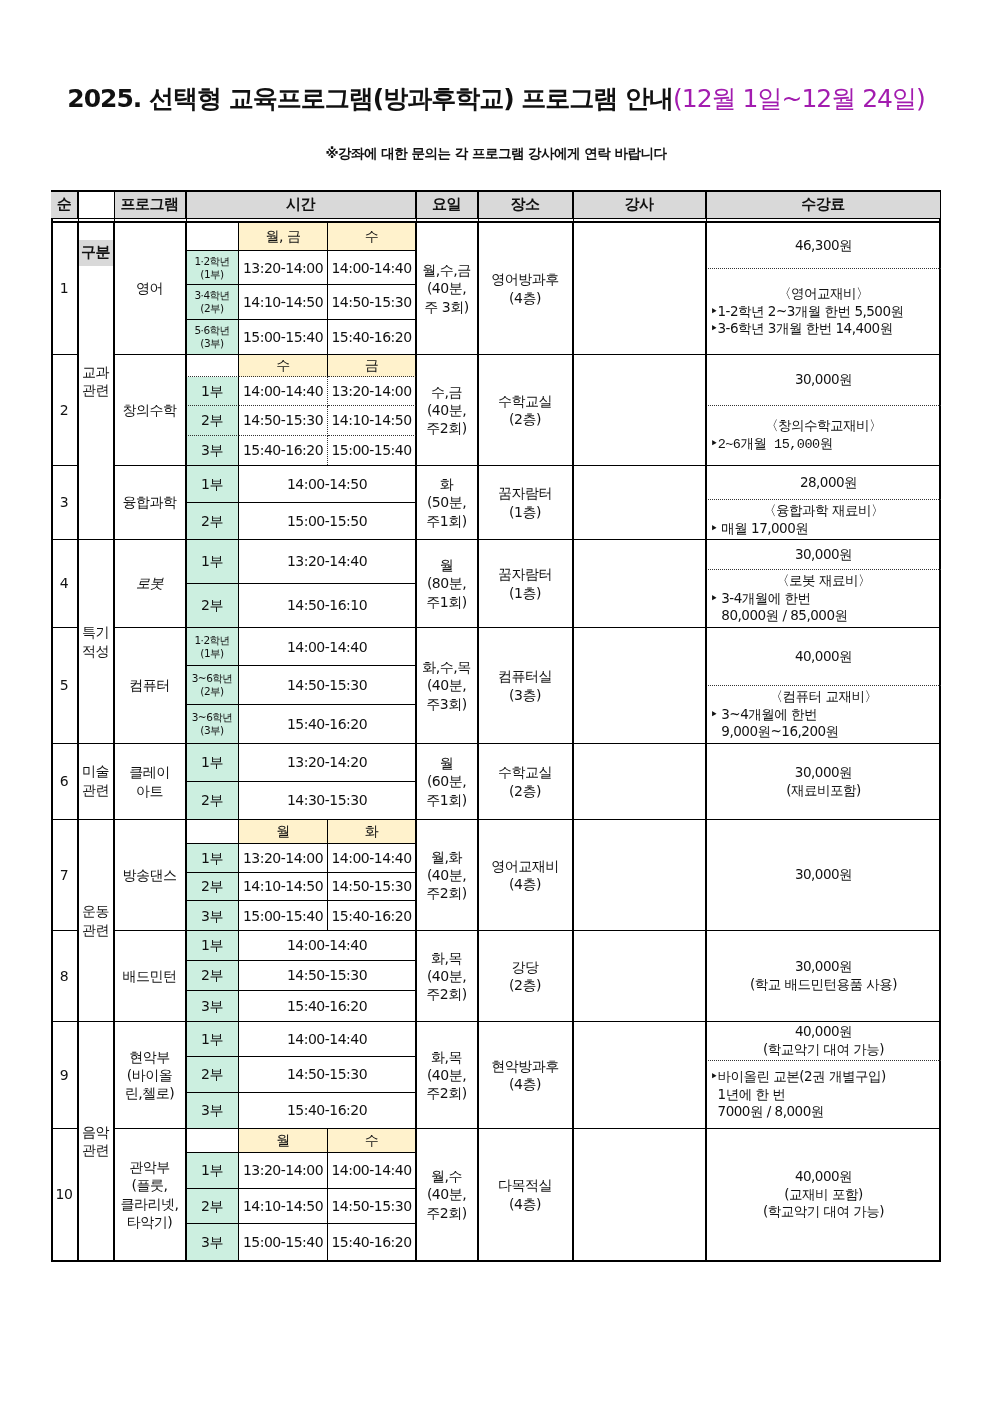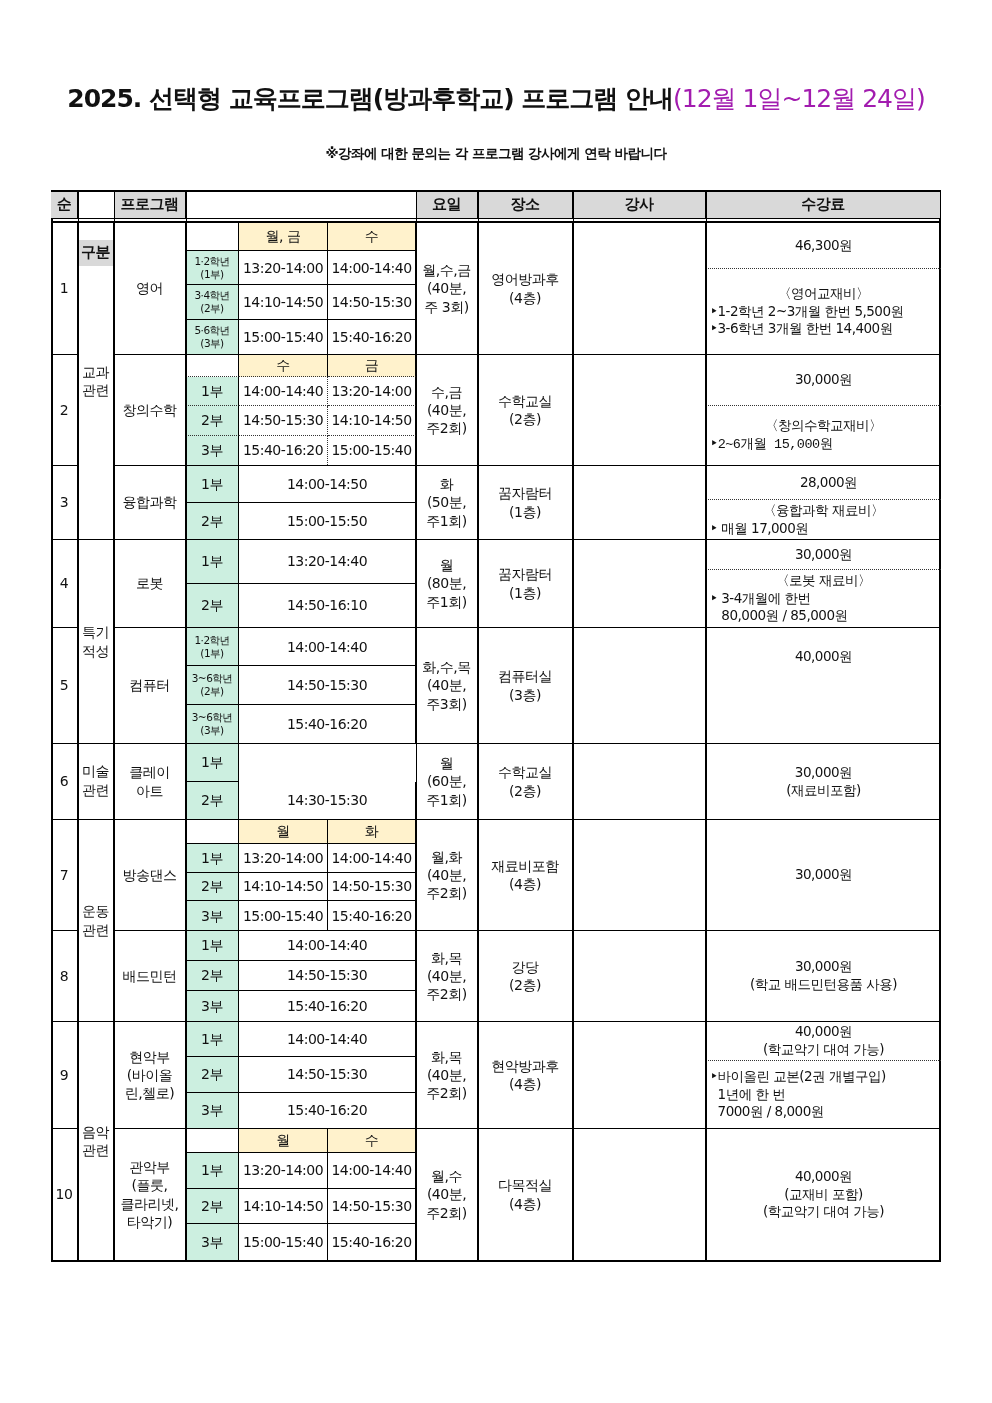--- a/index.html
+++ b/index.html
@@ -25,20 +25,21 @@
 </head>
 <body>
 
 <div class="title"><span>2025. 선택형 교육프로그램(방과후학교) 프로그램 안내</span><span class="red">(12월 1일~12월 24일)</span></div>
 <div class="note">※강좌에 대한 문의는 각 프로그램 강사에게 연락 바랍니다</div>
 
 <div class="grid" id="grid">
     <div class="c hd" style="left: -2px; top: 0px; width: 27px; height: 26px; white-space: pre-line;">순</div>
     <div class="c hd" style="left: 25px; top: 0px; width: 36px; height: 26px; white-space: pre-line; margin-top: 48px;">구분</div>
     <div class="c hd" style="left: 61px; top: 0px; width: 72px; height: 26px; white-space: pre-line;">프로그램</div>
+    <div class="c hd" style="left: 133px; top: 0px; width: 230px; height: 26px; white-space: pre-line;">시간</div>
     <div class="c hd" style="left: 363px; top: 0px; width: 62px; height: 26px; white-space: pre-line;">요일</div>
     <div class="c hd" style="left: 425px; top: 0px; width: 95px; height: 26px; white-space: pre-line;">장소</div>
     <div class="c hd" style="left: 520px; top: 0px; width: 133px; height: 26px; white-space: pre-line;">강사</div>
     <div class="c hd" style="left: 653px; top: 0px; width: 235px; height: 26px; white-space: pre-line;">수강료</div>
     <div class="hl" style="left: 0px; width: 888px; top: 26px; height: 1px;"></div>
     <div class="hl" style="left: 0px; width: 888px; top: 29px; height: 2px;"></div>
     <div class="c r" style="left: -2px; top: 31px; width: 27px; height: 131px; white-space: pre-line;">1</div>
     <div class="c r" style="left: 61px; top: 31px; width: 72px; height: 131px; white-space: pre-line;">영어</div>
     <div class="c r" style="left: 363px; top: 31px; width: 62px; height: 131px; white-space: pre-line;">월,수,금
 (40분,
@@ -108,21 +109,21 @@
     <div class="c r b" style="left: 186px; top: 274px; width: 177px; height: 36.5px; white-space: pre-line;">14:00-14:50</div>
     <div class="c green r " style="left: 133px; top: 310.5px; width: 53px; height: 36.5px; white-space: pre-line;">2부</div>
     <div class="c r " style="left: 186px; top: 310.5px; width: 177px; height: 36.5px; white-space: pre-line;">15:00-15:50</div>
     <div class="c fee" style="left: 653px; top: 274px; width: 245px; height: 33px; white-space: pre-line;">28,000원</div>
     <div class="c fee dot" style="left: 653px; top: 307px; width: 235px; height: 40px;">
       <span>〈융합과학 재료비〉</span>
       <span class="l" style="white-space: pre;">‣ 매월 17,000원</span>
     </div>
     <div class="hl" style="left: -2px; width: 890px; top: 347px; height: 1px;"></div>
     <div class="c r" style="left: -2px; top: 348px; width: 27px; height: 87px; white-space: pre-line;">4</div>
-    <div class="c r" style="left: 61px; top: 348px; width: 72px; height: 87px; white-space: pre-line;">로봇</div>
+    <div class="c r" style="left: 61px; top: 348px; width: 72px; height: 87px; white-space: pre-line; font-style: italic;">로봇</div>
     <div class="c r" style="left: 363px; top: 348px; width: 62px; height: 87px; white-space: pre-line;">월
 (80분,
 주1회)</div>
     <div class="c r" style="left: 425px; top: 348px; width: 95px; height: 87px; white-space: pre-line;">꿈자람터
 (1층)</div>
     <div class="c r" style="left: 520px; top: 348px; width: 133px; height: 87px; white-space: pre-line;"></div>
     <div class="c green r b" style="left: 133px; top: 348px; width: 53px; height: 43.5px; white-space: pre-line;">1부</div>
     <div class="c r b" style="left: 186px; top: 348px; width: 177px; height: 43.5px; white-space: pre-line;">13:20-14:40</div>
     <div class="c green r " style="left: 133px; top: 391.5px; width: 53px; height: 43.5px; white-space: pre-line;">2부</div>
     <div class="c r " style="left: 186px; top: 391.5px; width: 177px; height: 43.5px; white-space: pre-line;">14:50-16:10</div>
@@ -145,42 +146,48 @@
     <div class="c green r b small" style="left: 133px; top: 436px; width: 53px; height: 38.3333px; white-space: pre-line;">1·2학년
 (1부)</div>
     <div class="c r b" style="left: 186px; top: 436px; width: 177px; height: 38.3333px; white-space: pre-line;">14:00-14:40</div>
     <div class="c green r b small" style="left: 133px; top: 474.333px; width: 53px; height: 38.3333px; white-space: pre-line;">3~6학년
 (2부)</div>
     <div class="c r b" style="left: 186px; top: 474.333px; width: 177px; height: 38.3333px; white-space: pre-line;">14:50-15:30</div>
     <div class="c green r  small" style="left: 133px; top: 512.667px; width: 53px; height: 38.3333px; white-space: pre-line;">3~6학년
 (3부)</div>
     <div class="c r " style="left: 186px; top: 512.667px; width: 177px; height: 38.3333px; white-space: pre-line;">15:40-16:20</div>
     <div class="c fee" style="left: 653px; top: 436px; width: 235px; height: 57px; white-space: pre-line;">40,000원</div>
+    <div class="c fee dot" style="left: 653px; top: 493px; width: 235px; height: 58px;">
+      <span>〈컴퓨터 교재비〉</span>
+      <span class="l" style="white-space: pre;">‣ 3~4개월에 한번</span>
+      <span class="l" style="white-space: pre;">   9,000원~16,200원</span>
+    </div>
     <div class="hl" style="left: -2px; width: 890px; top: 551px; height: 1px;"></div>
     <div class="c r" style="left: -2px; top: 552px; width: 27px; height: 75px; white-space: pre-line;">6</div>
     <div class="c r" style="left: 61px; top: 552px; width: 72px; height: 75px; white-space: pre-line;">클레이
 아트</div>
     <div class="c r" style="left: 363px; top: 552px; width: 62px; height: 75px; white-space: pre-line;">월
 (60분,
 주1회)</div>
     <div class="c r" style="left: 425px; top: 552px; width: 95px; height: 75px; white-space: pre-line;">수학교실
 (2층)</div>
     <div class="c r" style="left: 520px; top: 552px; width: 133px; height: 75px; white-space: pre-line;"></div>
     <div class="c green r b" style="left: 133px; top: 552px; width: 53px; height: 37.5px; white-space: pre-line;">1부</div>
+    <div class="c r b" style="left: 186px; top: 552px; width: 177px; height: 37.5px; white-space: pre-line;">13:20-14:20</div>
     <div class="c green r " style="left: 133px; top: 589.5px; width: 53px; height: 37.5px; white-space: pre-line;">2부</div>
     <div class="c r " style="left: 186px; top: 589.5px; width: 177px; height: 37.5px; white-space: pre-line;">14:30-15:30</div>
     <div class="c fee" style="left: 653px; top: 552px; width: 235px; height: 75px; white-space: pre-line;">30,000원
 (재료비포함)</div>
     <div class="hl" style="left: -2px; width: 890px; top: 627px; height: 1px;"></div>
     <div class="c r" style="left: -2px; top: 628px; width: 27px; height: 110px; white-space: pre-line;">7</div>
     <div class="c r" style="left: 61px; top: 628px; width: 72px; height: 110px; white-space: pre-line;">방송댄스</div>
     <div class="c r" style="left: 363px; top: 628px; width: 62px; height: 110px; white-space: pre-line;">월,화
 (40분,
 주2회)</div>
-    <div class="c r" style="left: 425px; top: 628px; width: 95px; height: 110px; white-space: pre-line;">재료비포함
+    <div class="c r" style="left: 425px; top: 628px; width: 95px; height: 110px; white-space: pre-line;">영어교재비
 (4층)</div>
     <div class="c r" style="left: 520px; top: 628px; width: 133px; height: 110px; white-space: pre-line;"></div>
     <div class="c r b" style="left: 133px; top: 628px; width: 53px; height: 24px; white-space: pre-line;"></div>
     <div class="c yellow r b" style="left: 186px; top: 628px; width: 89px; height: 24px; white-space: pre-line;">월</div>
     <div class="c yellow r b" style="left: 275px; top: 628px; width: 88px; height: 24px; white-space: pre-line;">화</div>
     <div class="c green r b" style="left: 133px; top: 652px; width: 53px; height: 28.6667px; white-space: pre-line;">1부</div>
     <div class="c r b" style="left: 186px; top: 652px; width: 89px; height: 28.6667px; white-space: pre-line;">13:20-14:00</div>
     <div class="c r b" style="left: 275px; top: 652px; width: 88px; height: 28.6667px; white-space: pre-line;">14:00-14:40</div>
     <div class="c green r b" style="left: 133px; top: 680.667px; width: 53px; height: 28.6667px; white-space: pre-line;">2부</div>
     <div class="c r b" style="left: 186px; top: 680.667px; width: 89px; height: 28.6667px; white-space: pre-line;">14:10-14:50</div>

